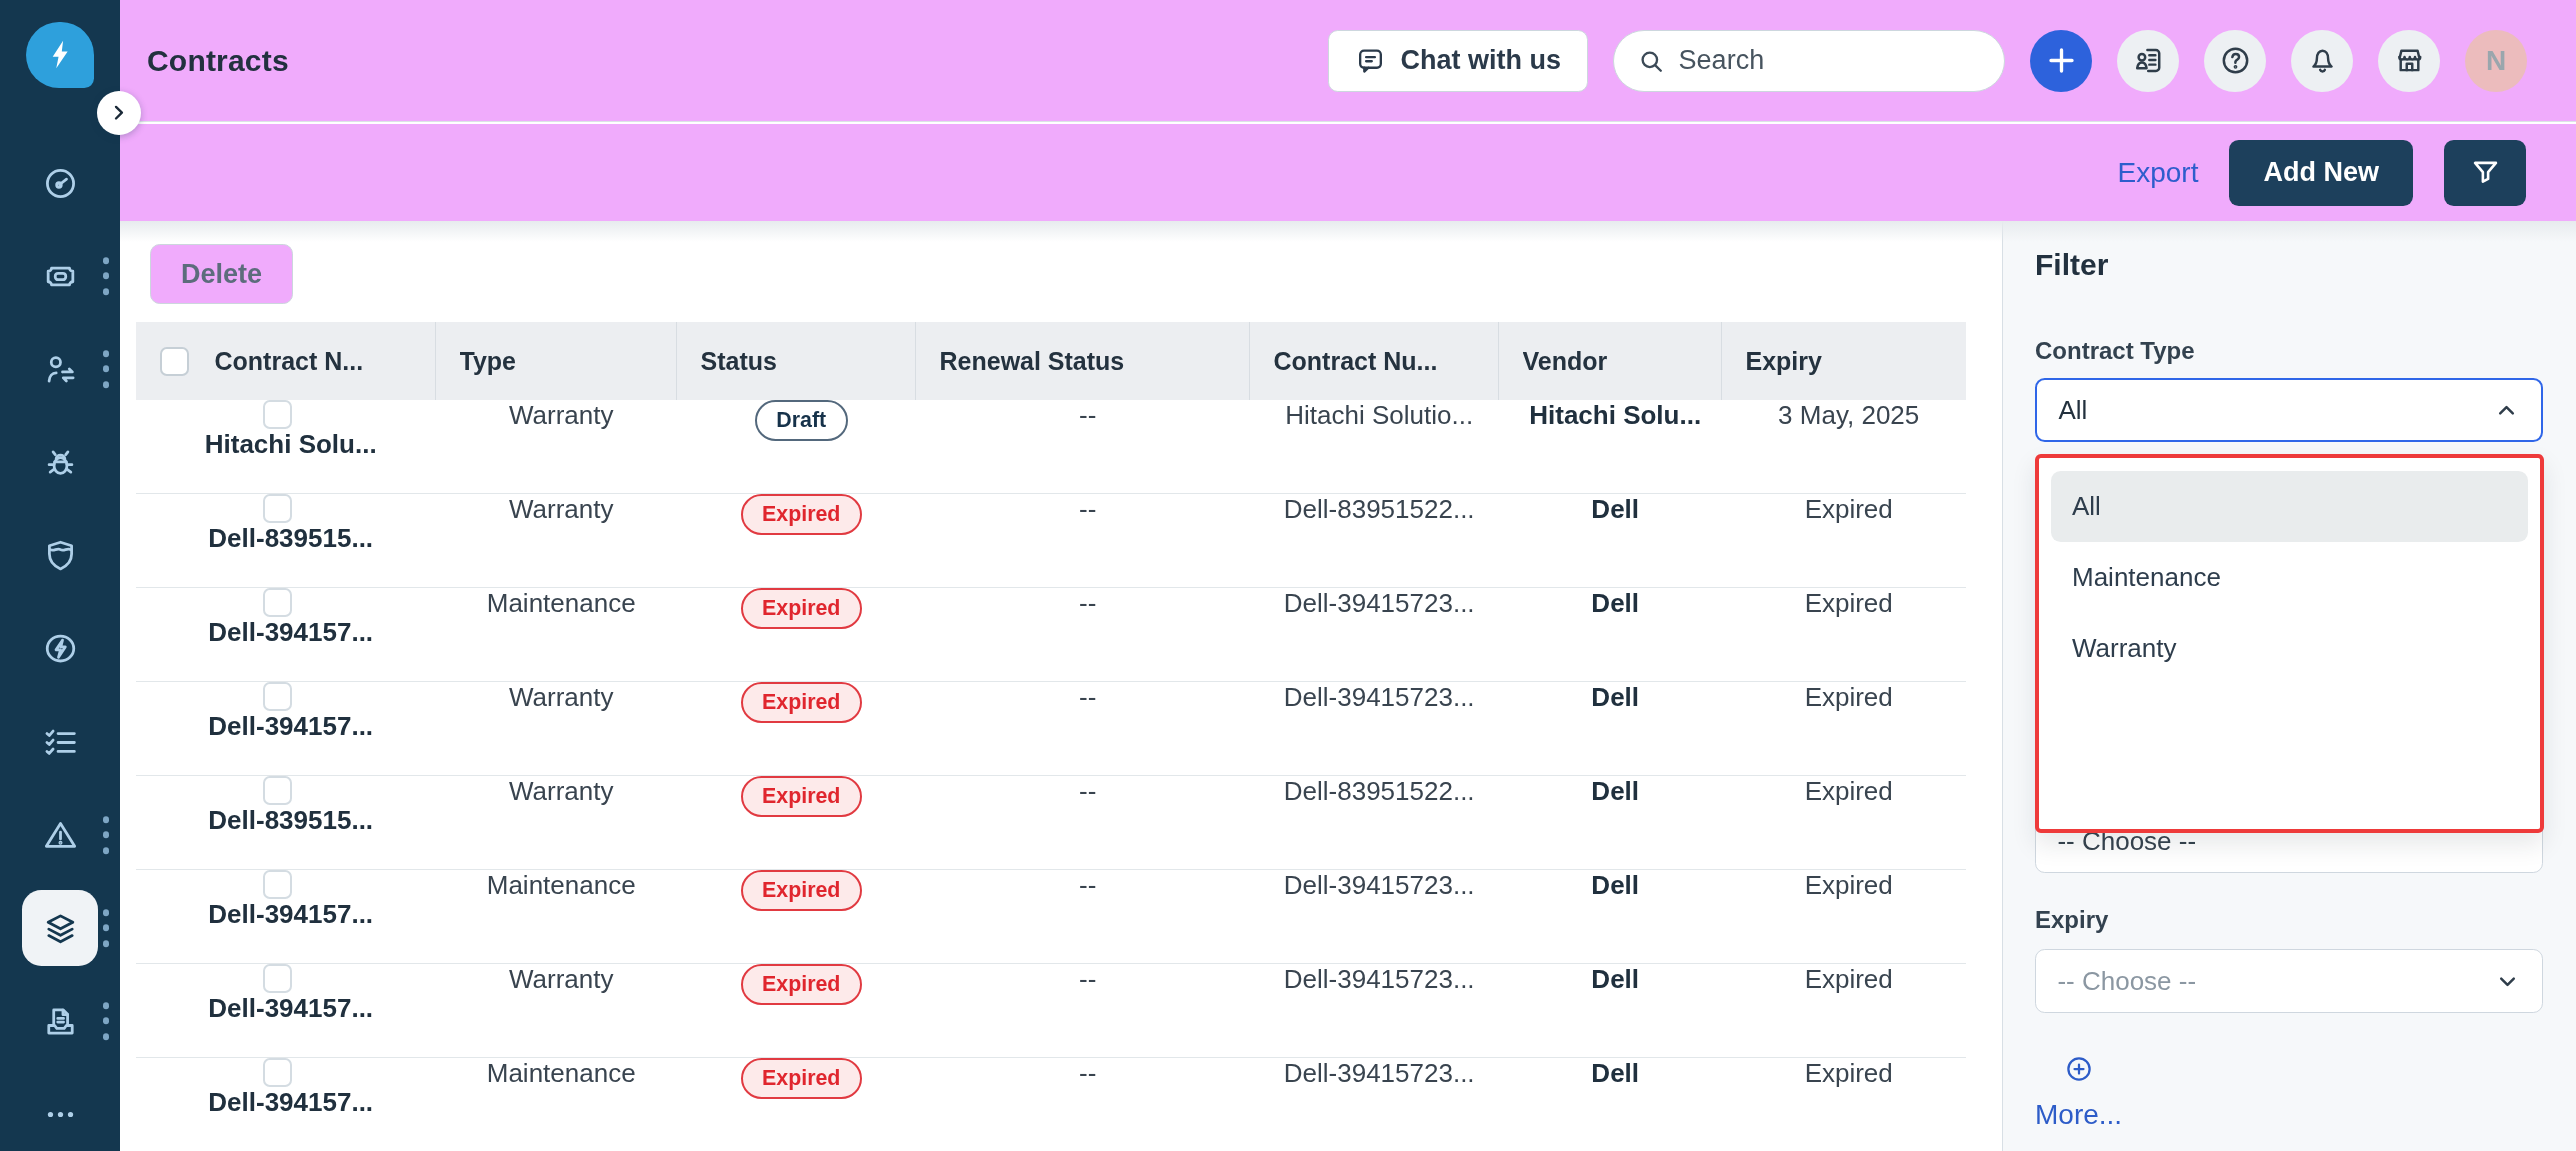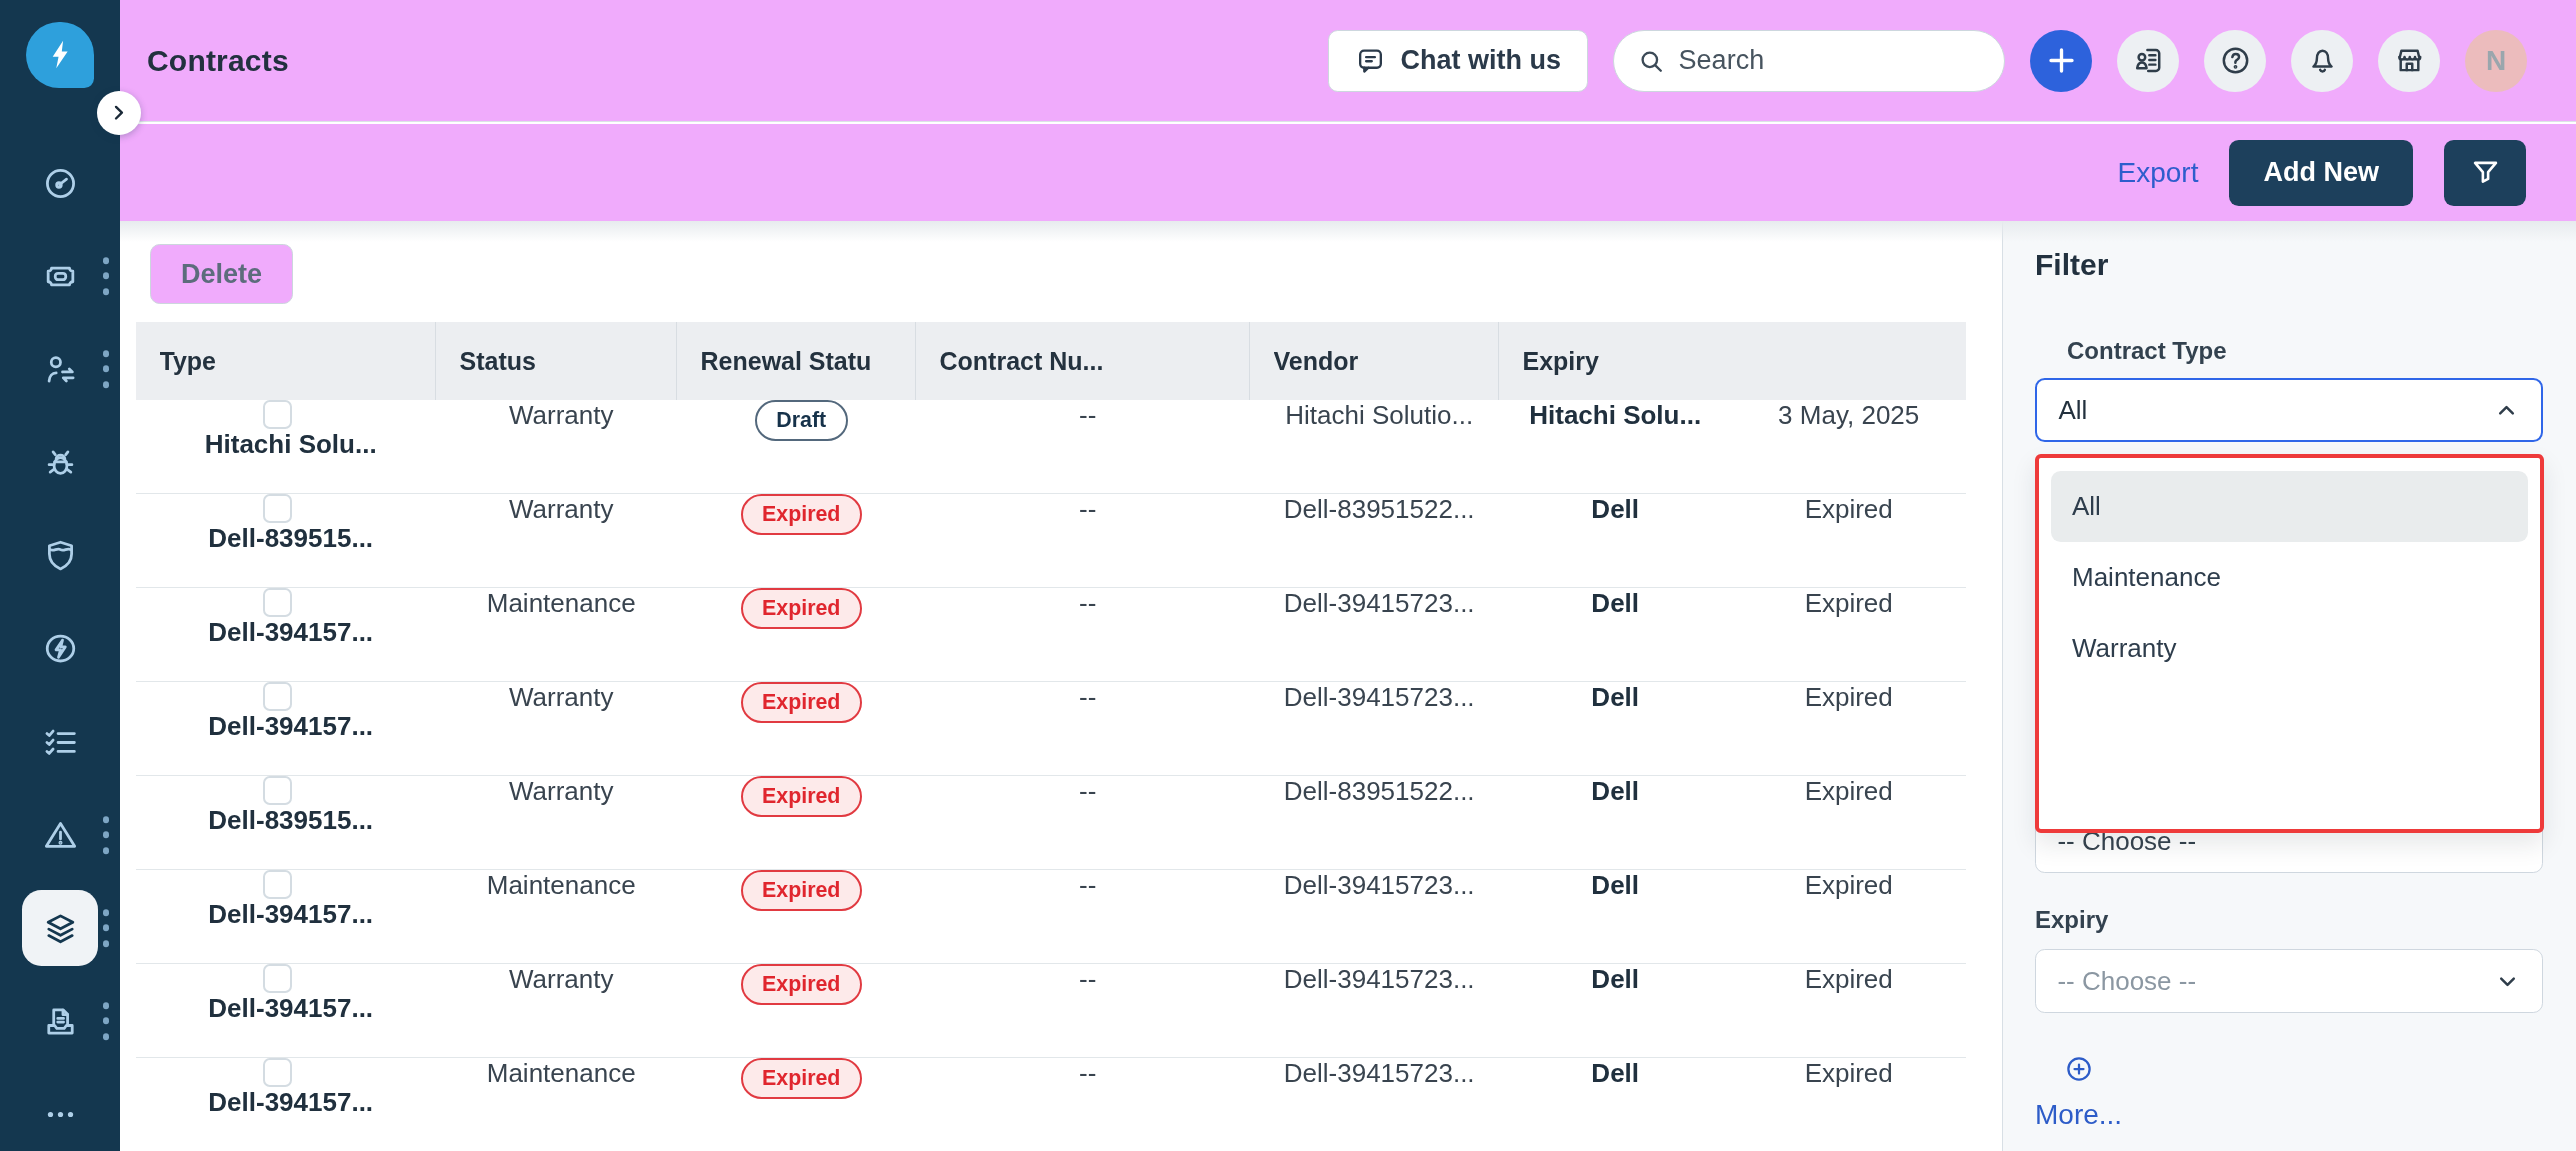--- a/index.html
+++ b/index.html
@@ -84,21 +84,21 @@
   .td.strong { font-weight:700; color:#20303e; }
   .badge { font-size:21.4px; font-weight:700; padding:7.8px 19.4px; border-radius:21.4px; line-height:1; }
   .badge.draft { color:#16324a; border:2.4px solid #53687c; background:#fff; }
   .badge.expired { color:#e0262e; border:2.4px solid #e13a41; background:#fdeaea; }
 
   
   .filter-panel { position:absolute; left:1882px; top:0; width:574px; bottom:0; background:#f6f8fa;
     border-left:1.9px solid #d8dfe5; }
   .fp-title { position:absolute; left:32px; top:27px; font-size:30px; font-weight:700; color:#22313f; }
   .fp-label { position:absolute; left:32px; font-size:24px; font-weight:600; color:#33424f; }
-  .fp-label.ct { top:116px;margin-left:32px; }
+  .fp-label.ct { top:116px; }
   .fp-label.exp { top:685px; }
   .select { position:absolute; left:32px; width:508px; height:64px; background:#fff; border:1.9px solid #cfd7df;
     border-radius:9.7px; display:flex; align-items:center; padding:0 21.4px; font-size:26px; color:#23313e;
     cursor:pointer; }
   .select .chev { margin-left:auto; width:27px; height:27px; color:#2f3d4a; flex:none; }
   .select.focused { top:157px; border:2.9px solid #2f66e8; z-index:3; }
   .select.clipped { top:588px; z-index:1; color:#36434f; }
   .select.expiry { top:728px; z-index:1; }
   .select.expiry .ph { color:#8b97a2; }
   .dropdown { position:absolute; left:32px; top:233px; width:509px; height:379px; background:#fff;
@@ -403,20 +403,29 @@
         </svg>
     </button>
   </div>
 
   <main class="content">
     <button class="delete-btn">Delete</button>
 
     <div class="table">
       <div class="thead" id="thead">
           <div class="th">
+            <span class="cb"></span>
+            <span class="th-label">Contract N...</span>
+            <span class="sort">
+              <svg viewBox="0 0 300 150" width="291" height="146">
+                <use href="#i-sort"></use>
+              </svg>
+            </span>
+          </div>
+          <div class="th">
             <span class="th-label">Type</span>
             <span class="sort">
               <svg viewBox="0 0 300 150" width="291" height="146">
                 <use href="#i-sort"></use>
               </svg>
             </span>
           </div>
           <div class="th">
             <span class="th-label">Status</span>
             <span class="sort">

